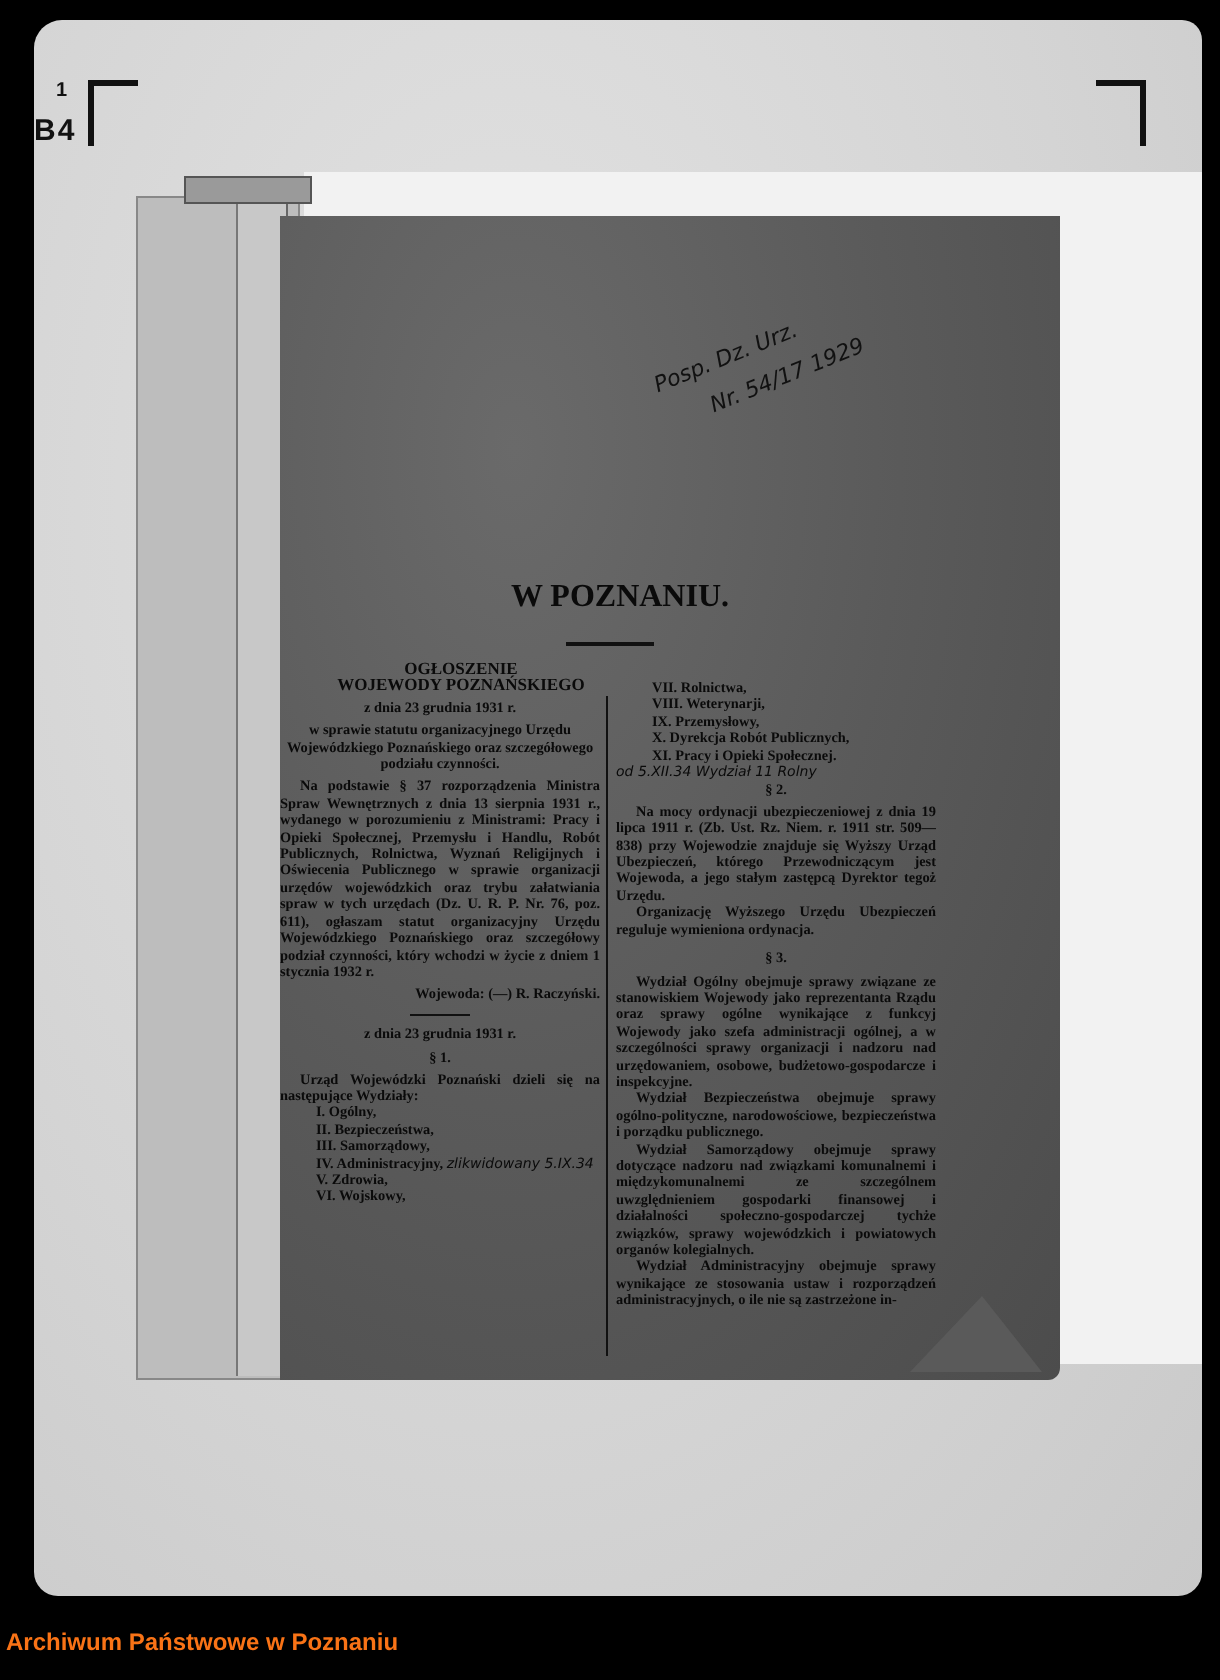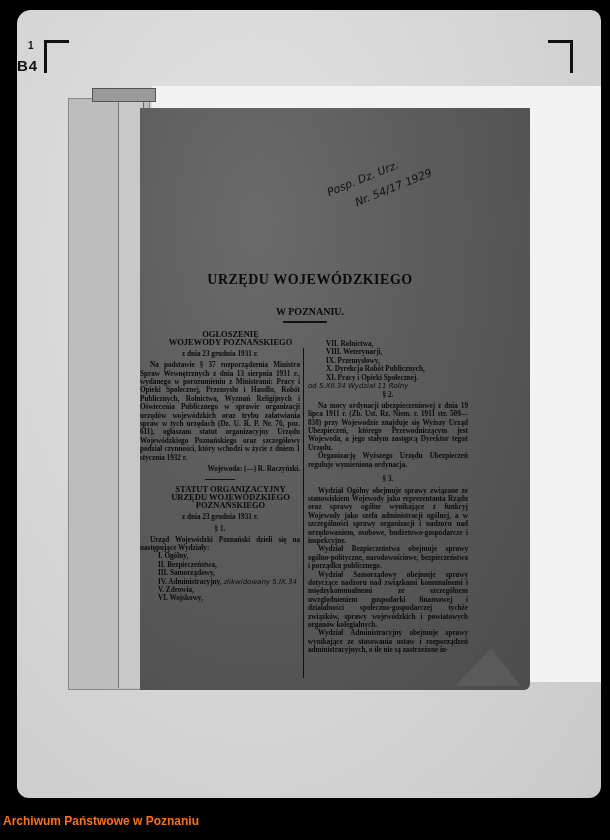--- a/index.html
+++ b/index.html
@@ -22,21 +22,21 @@
                   border-left:1px solid #777; border-right:1px solid #666; }
   .binder-top { position:absolute; left:92px; top:88px; width:62px; height:12px; background:#9a9a9a; border:1px solid #555; }
   .page { position:absolute; left:140px; top:108px; width:390px; height:582px; background:#5d5d5d;
           background-image: radial-gradient(ellipse at 30% 20%, #6a6a6a 0%, #5a5a5a 50%, #4c4c4c 100%);
           color:#0a0a0a; border-radius:0 0 6px 0; }
   .title-main { position:absolute; left:10px; top:136px; width:320px; text-align:center;
                 font-size:21px; font-weight:bold; letter-spacing:0.5px; }
   .title-sub { position:absolute; left:10px; top:164px; width:320px; text-align:center;
                font-size:14px; font-weight:bold; letter-spacing:0.5px; }
   .title-sub2 { position:absolute; left:10px; top:182px; width:320px; text-align:center;
-                font-size:10px; font-weight:bold;margin-top:16px; }
+                font-size:16px; font-weight:bold; }
   .rule { position:absolute; left:143px; top:213px; width:44px; height:2px; background:#111; }
   .handwriting { position:absolute; font-family:"DejaVu Sans", sans-serif; font-style:italic;
                  color:#111; font-size:11px; transform:rotate(-22deg); transform-origin:left bottom; }
   .hw1 { left:190px; top:78px; }
   .hw2 { left:218px; top:88px; }
   .col { position:absolute; font-size:7.2px; line-height:8.4px; font-weight:bold; }
   .col-left { left:0px; top:222px; width:160px; }
   .col-right { left:168px; top:232px; width:160px; }
   .col-divider { position:absolute; left:163px; top:240px; width:1px; height:330px; background:#111; }
   .center { text-align:center; }
@@ -62,32 +62,31 @@
 
 <div class="white-band"></div>
 <div class="binder"></div>
 <div class="binder-strip"></div>
 <div class="binder-top"></div>
 
 <div class="page">
   <div class="handwriting hw1">Posp. Dz. Urz.</div>
   <div class="handwriting hw2">Nr. 54/17 1929</div>
 
-  <div class="title-sub">URZĘDU WOJEWÓDZKIEGO</div>
   <div class="title-sub2">W POZNANIU.</div>
   <div class="rule"></div>
 
   <div class="col col-left">
     <div class="heading">OGŁOSZENIE</div>
     <div class="heading">WOJEWODY POZNAŃSKIEGO</div>
     <div class="center" style="margin:3px 0;">z dnia 23 grudnia 1931 r.</div>
+    <div class="center">w sprawie statutu organizacyjnego Urzędu Wojewódzkiego Poznańskiego oraz szczegółowego podziału czynności.</div>
     <p class="para" style="margin-top:3px;">Na podstawie § 37 rozporządzenia Ministra Spraw Wewnętrznych z dnia 13 sierpnia 1931 r., wydanego w porozumieniu z Ministrami: Pracy i Opieki Społecznej, Przemysłu i Handlu, Robót Publicznych, Rolnictwa, Wyznań Religijnych i Oświecenia Publicznego w sprawie organizacji urzędów wojewódzkich oraz trybu załatwiania spraw w tych urzędach (Dz. U. R. P. Nr. 76, poz. 611), ogłaszam statut organizacyjny Urzędu Wojewódzkiego Poznańskiego oraz szczegółowy podział czynności, który wchodzi w życie z dniem 1 stycznia 1932 r.</p>
     <div class="right" style="margin-top:3px;padding-left:45px;">Wojewoda: (—) R. Raczyński.</div>
     <div class="small-rule"></div>
-    <div class="heading">STATUT ORGANIZACYJNY URZĘDU WOJEWÓDZKIEGO POZNAŃSKIEGO</div>
     <div class="center" style="margin:3px 0;">z dnia 23 grudnia 1931 r.</div>
     <div class="center" style="margin:4px 0 2px;">§ 1.</div>
     <p class="para">Urząd Wojewódzki Poznański dzieli się na następujące Wydziały:</p>
     <div class="list-item"><span>I.</span> <span>Ogólny,</span></div>
     <div class="list-item"><span>II.</span> <span>Bezpieczeństwa,</span></div>
     <div class="list-item"><span>III.</span> <span>Samorządowy,</span></div>
     <div class="list-item"><span>IV.</span> <span>Administracyjny,</span> <span class="pencil">zlikwidowany 5.IX.34</span></div>
     <div class="list-item"><span>V.</span> <span>Zdrowia,</span></div>
     <div class="list-item"><span>VI.</span> <span>Wojskowy,</span></div>
   </div>

